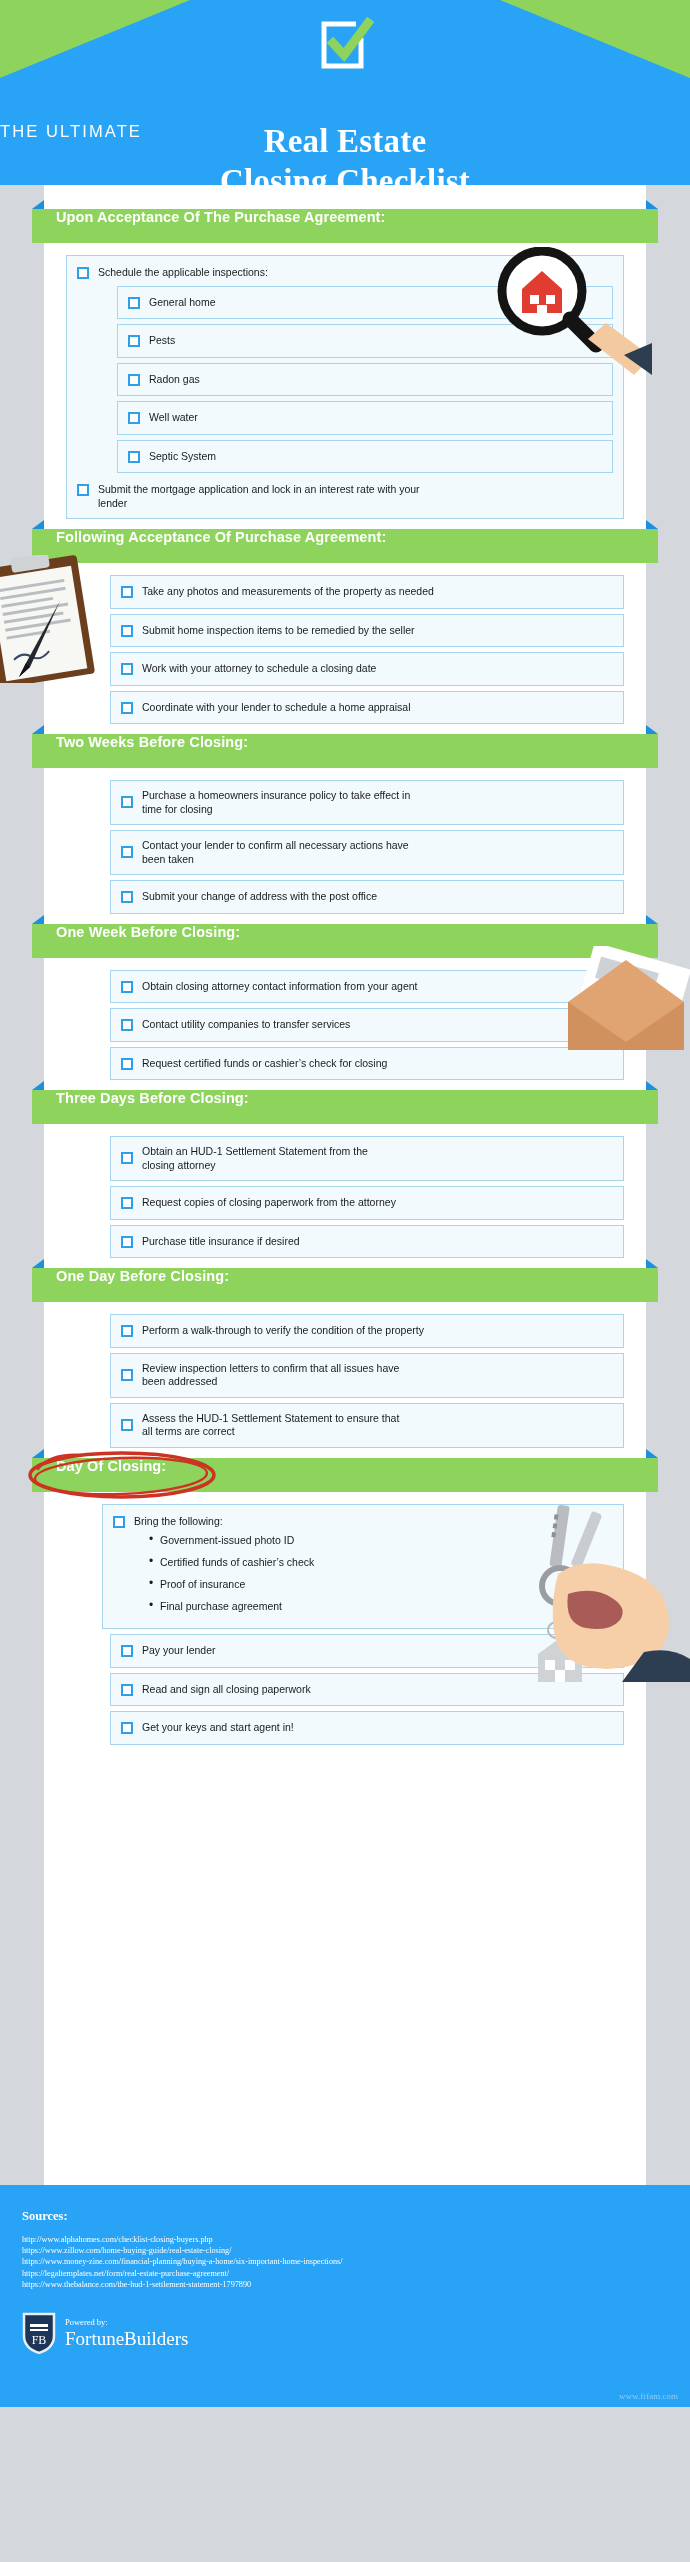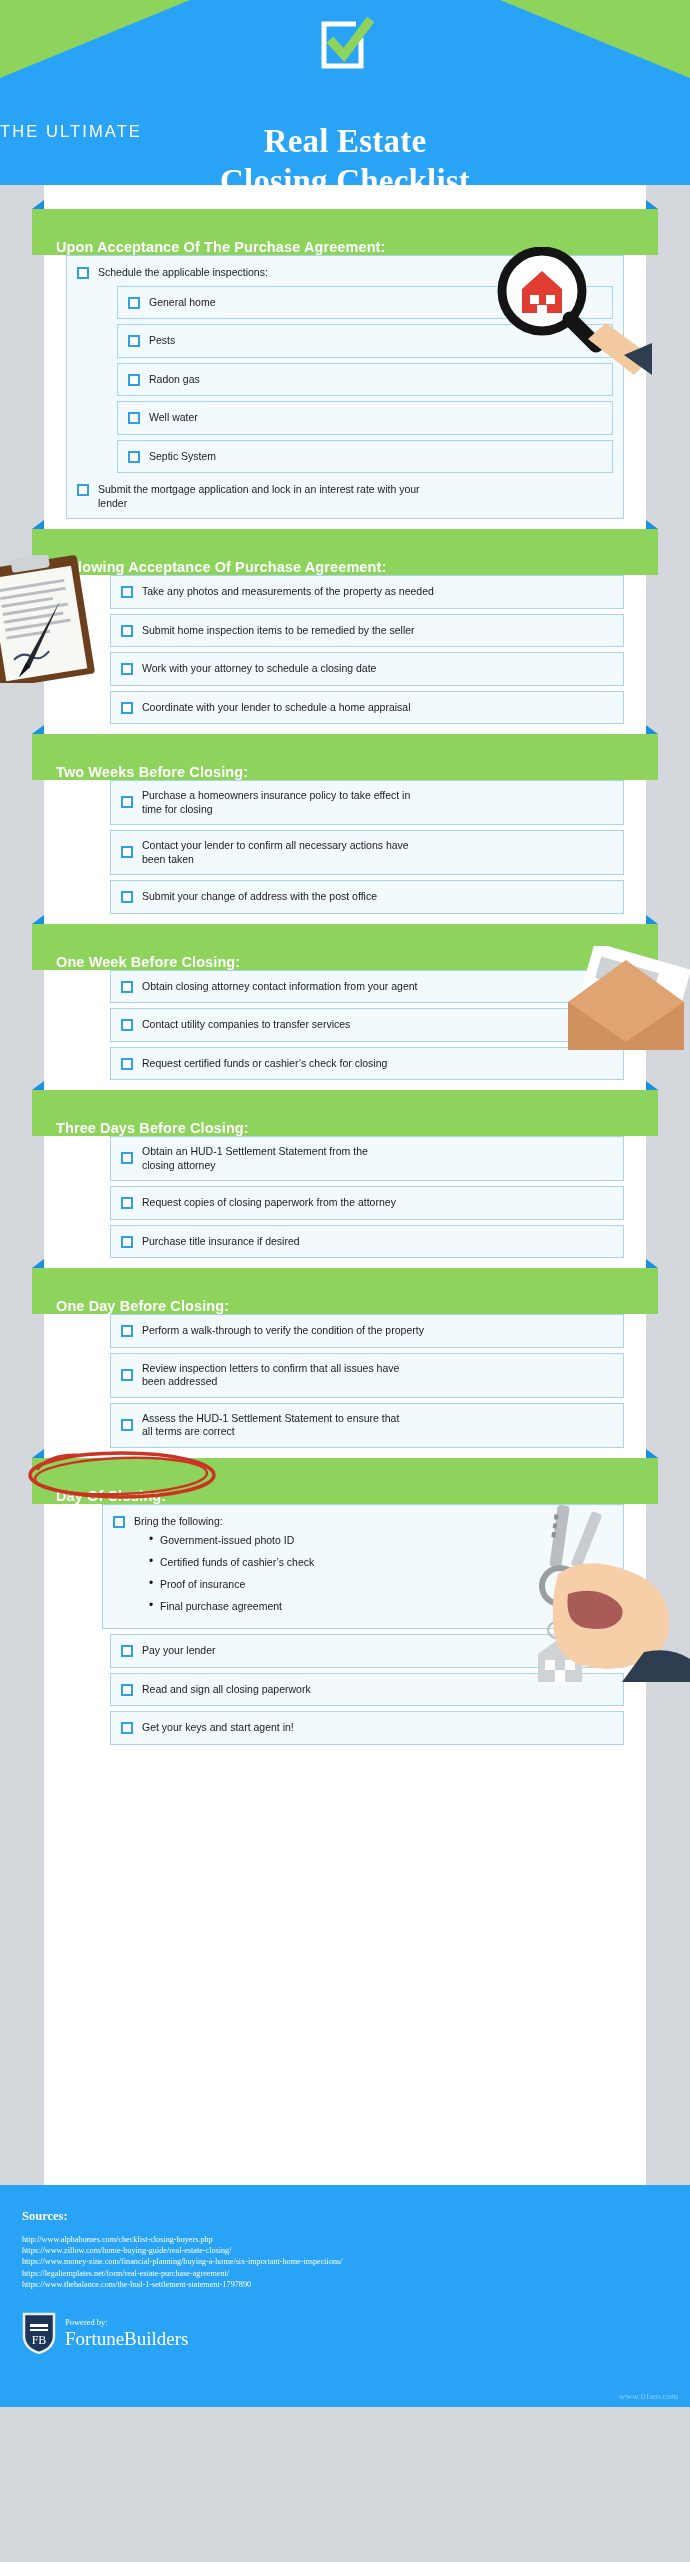--- a/index.html
+++ b/index.html
@@ -99,24 +99,24 @@
   }
   .banner-wrap {
     position: relative;
     height: 34px;
     margin: 10px 0 12px 0;
   }
   .banner {
     position: absolute;
     left: -12px; right: -12px;
     top: 0;
-    height: 46px;
+    height: 34px;
     background: #8ed45c;
     display: flex;
-    align-items: flex-end;
+    align-items: flex-start;
     padding-left: 24px;
     z-index: 2;
   }
   .banner-label {
     color: #ffffff;
     font-size: 14.5px;
     font-weight: 700;
     letter-spacing: 0.1px;
   }
   .ribbon-l {

